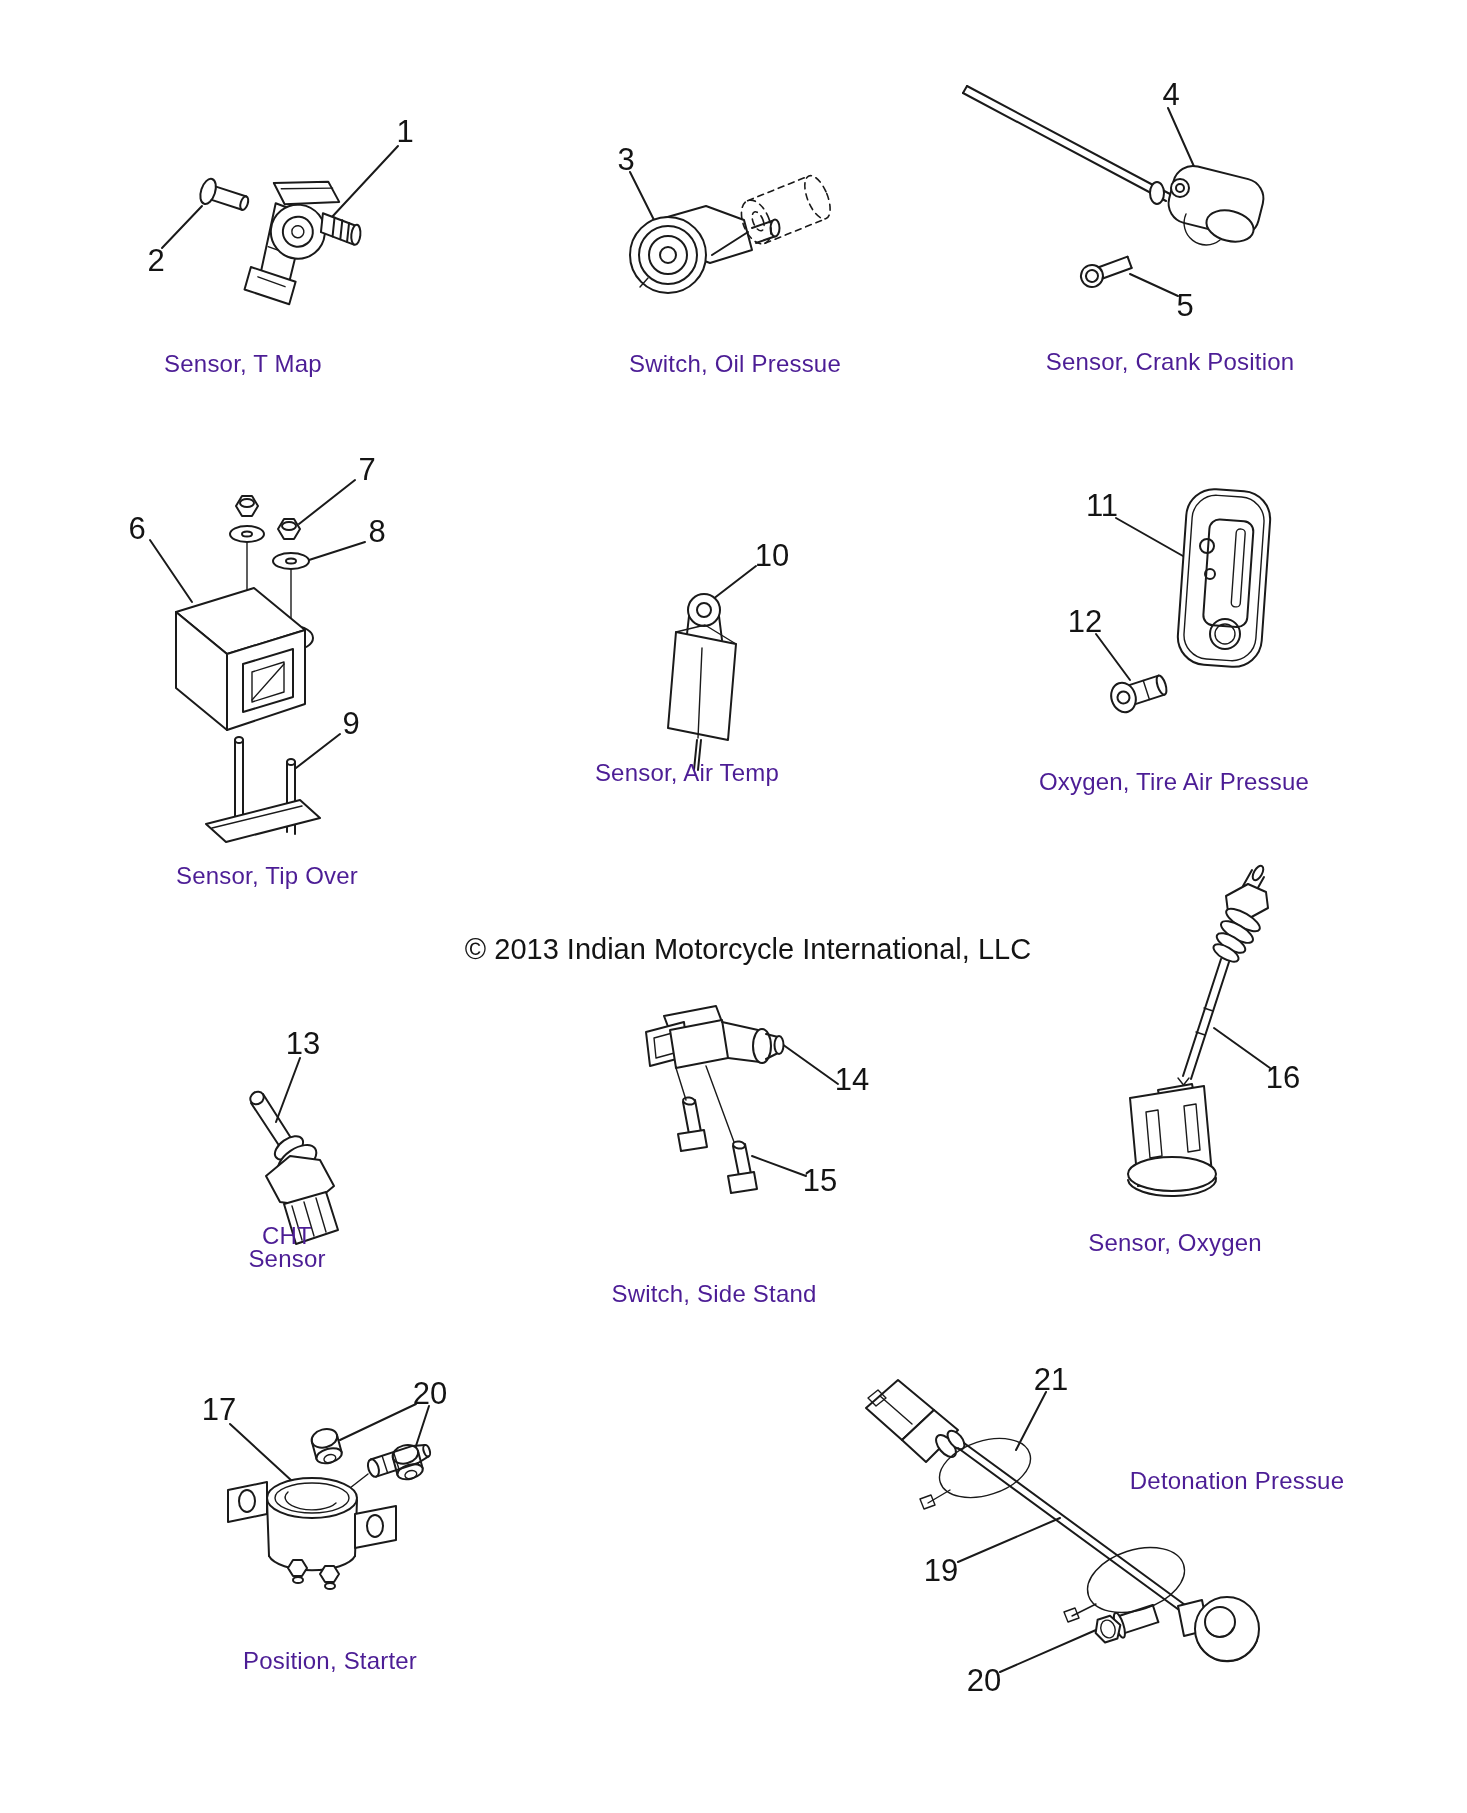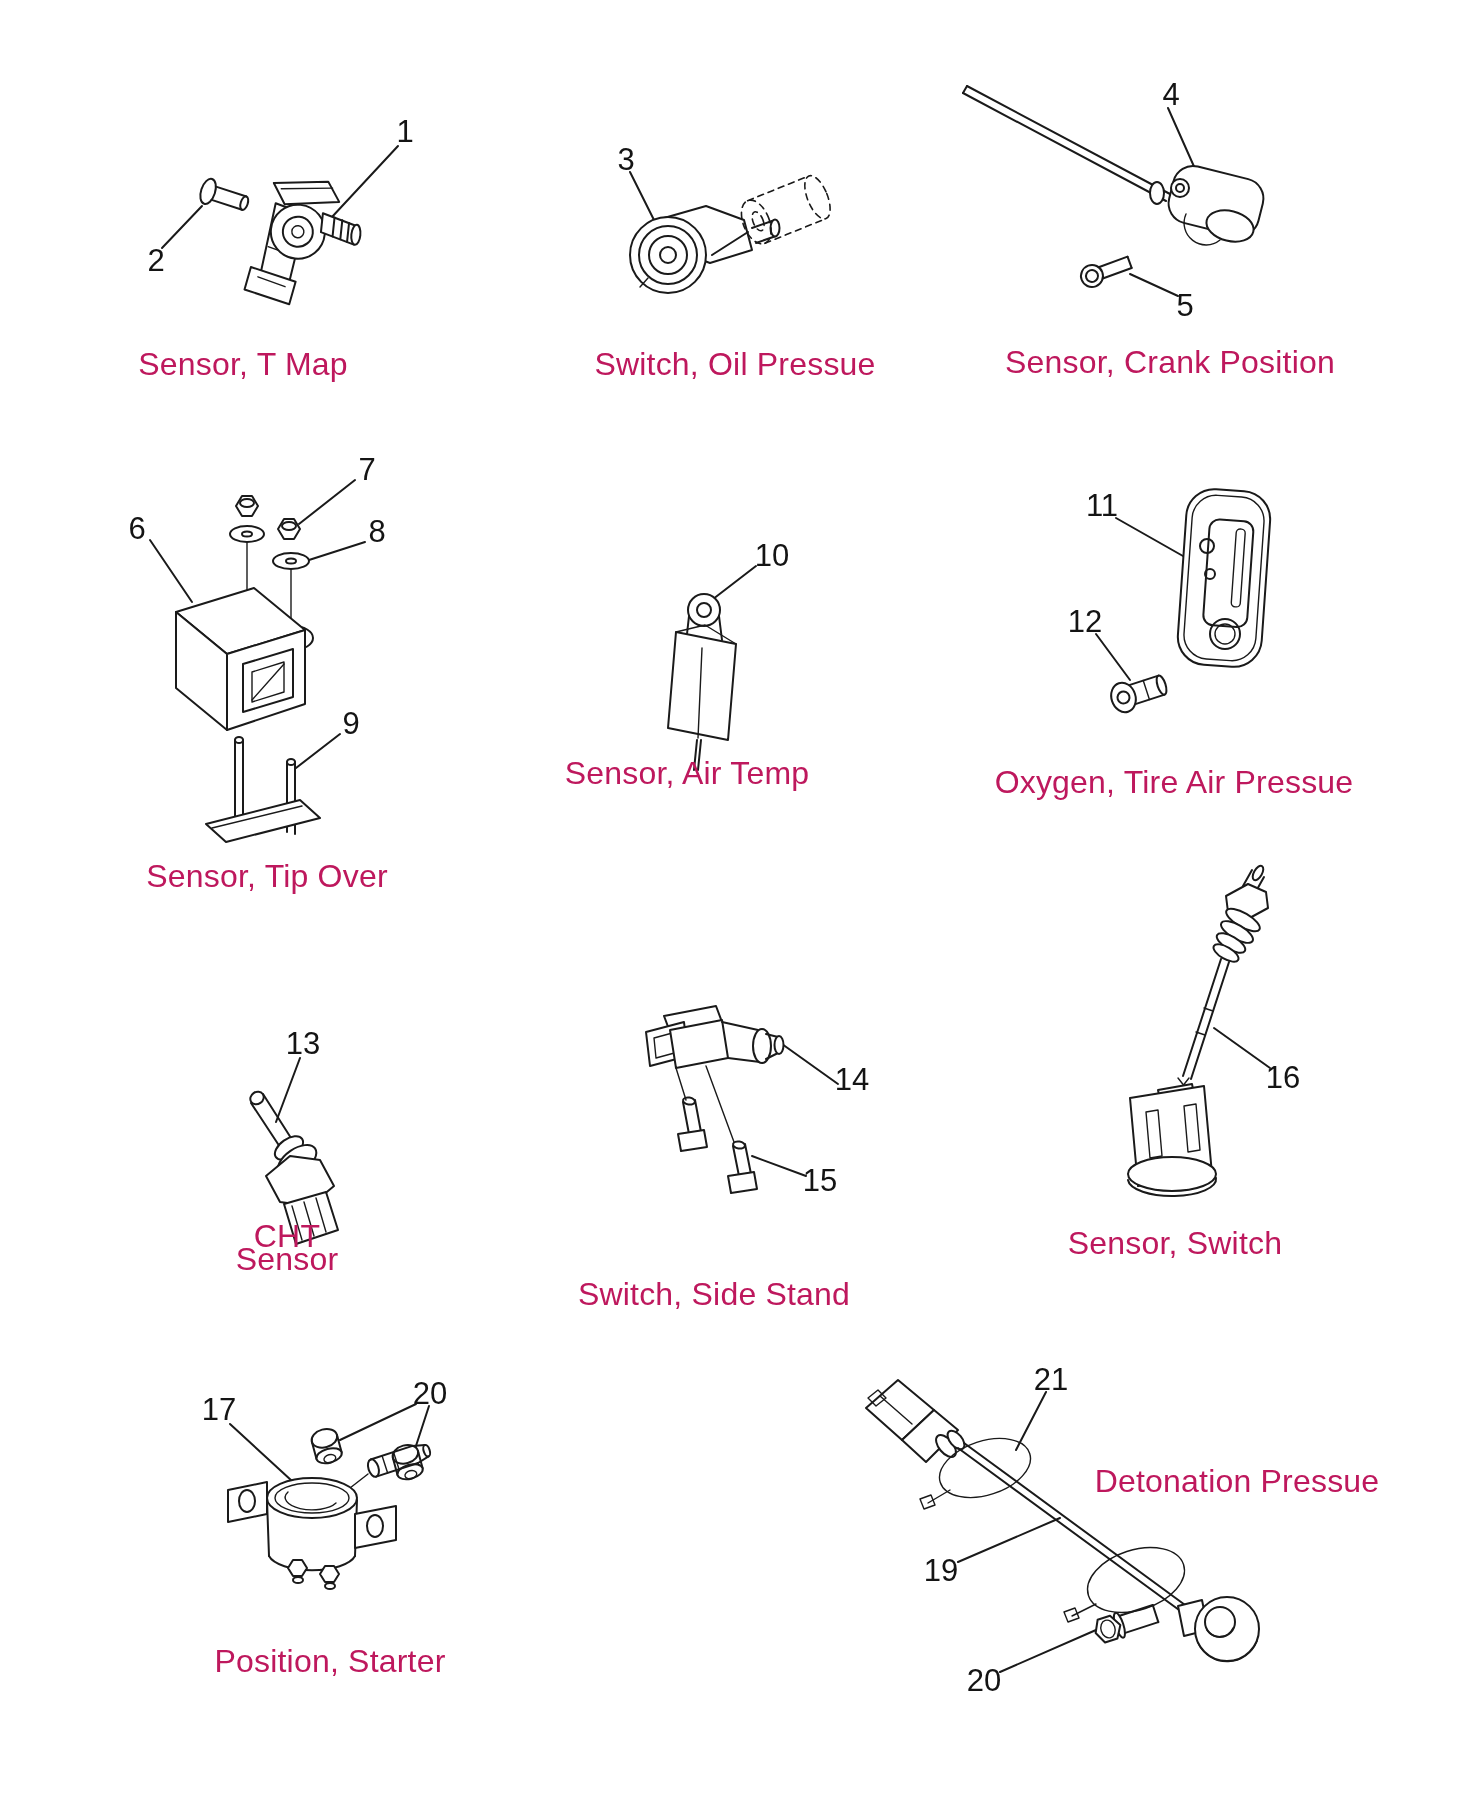--- a/index.html
+++ b/index.html
@@ -4,22 +4,22 @@
 <style>
   html,body{margin:0;padding:0;background:#ffffff;}
   body{width:1467px;height:1813px;position:relative;overflow:hidden;
        font-family:"Liberation Sans","DejaVu Sans",sans-serif;color:#111;}
   #stage{position:absolute;left:0;top:0;width:1467px;height:1813px;}
   svg{position:absolute;left:0;top:0;}
   svg *{stroke:#1a1a1a;stroke-width:2;fill:none;stroke-linecap:round;stroke-linejoin:round;}
   svg .f{fill:#ffffff;}
   svg .thin{stroke-width:1.4;}
   svg .dash{stroke-dasharray:6 5;stroke-width:1.6;}
-  .lbl{position:absolute;transform:translate(-50%,-50%);font-size:32px;
-       white-space:nowrap;color:#be185d;letter-spacing:0.2px;}
+  .lbl{position:absolute;transform:translate(-50%,-50%);font-size:24px;
+       white-space:nowrap;color:#4c1d95;letter-spacing:0.2px;}
   .callout{position:absolute;transform:translate(-50%,-50%);font-size:31px;
        color:#141414;white-space:nowrap;}
   .copyright{position:absolute;transform:translate(-50%,-50%);font-size:29px;
        color:#141414;white-space:nowrap;}
 </style>
 </head>
 <body>
 
 <div id="stage">
 
@@ -358,20 +358,21 @@
 <div class="callout" style="left:941px;top:1571px">19</div>
 <div class="callout" style="left:984px;top:1681px">20</div>
 <div class="callout" style="left:1051px;top:1380px">21</div>
 
 <div class="lbl" style="left:243px;top:364px">Sensor, T Map</div>
 <div class="lbl" style="left:735px;top:364px">Switch, Oil Pressue</div>
 <div class="lbl" style="left:1170px;top:362px">Sensor, Crank Position</div>
 <div class="lbl" style="left:267px;top:876px">Sensor, Tip Over</div>
 <div class="lbl" style="left:687px;top:773px">Sensor, Air Temp</div>
 <div class="lbl" style="left:1174px;top:782px">Oxygen, Tire Air Pressue</div>
+<div class="copyright" style="left:748px;top:949px">© 2013 Indian Motorcycle International, LLC</div>
 <div class="lbl" style="left:287px;top:1236px">CHT</div>
 <div class="lbl" style="left:287px;top:1259px">Sensor</div>
 <div class="lbl" style="left:714px;top:1294px">Switch, Side Stand</div>
-<div class="lbl" style="left:1175px;top:1243px">Sensor, Switch</div>
+<div class="lbl" style="left:1175px;top:1243px">Sensor, Oxygen</div>
 <div class="lbl" style="left:330px;top:1661px">Position, Starter</div>
 <div class="lbl" style="left:1237px;top:1481px">Detonation Pressue</div>
 
 </div>
 
 </body></html>

